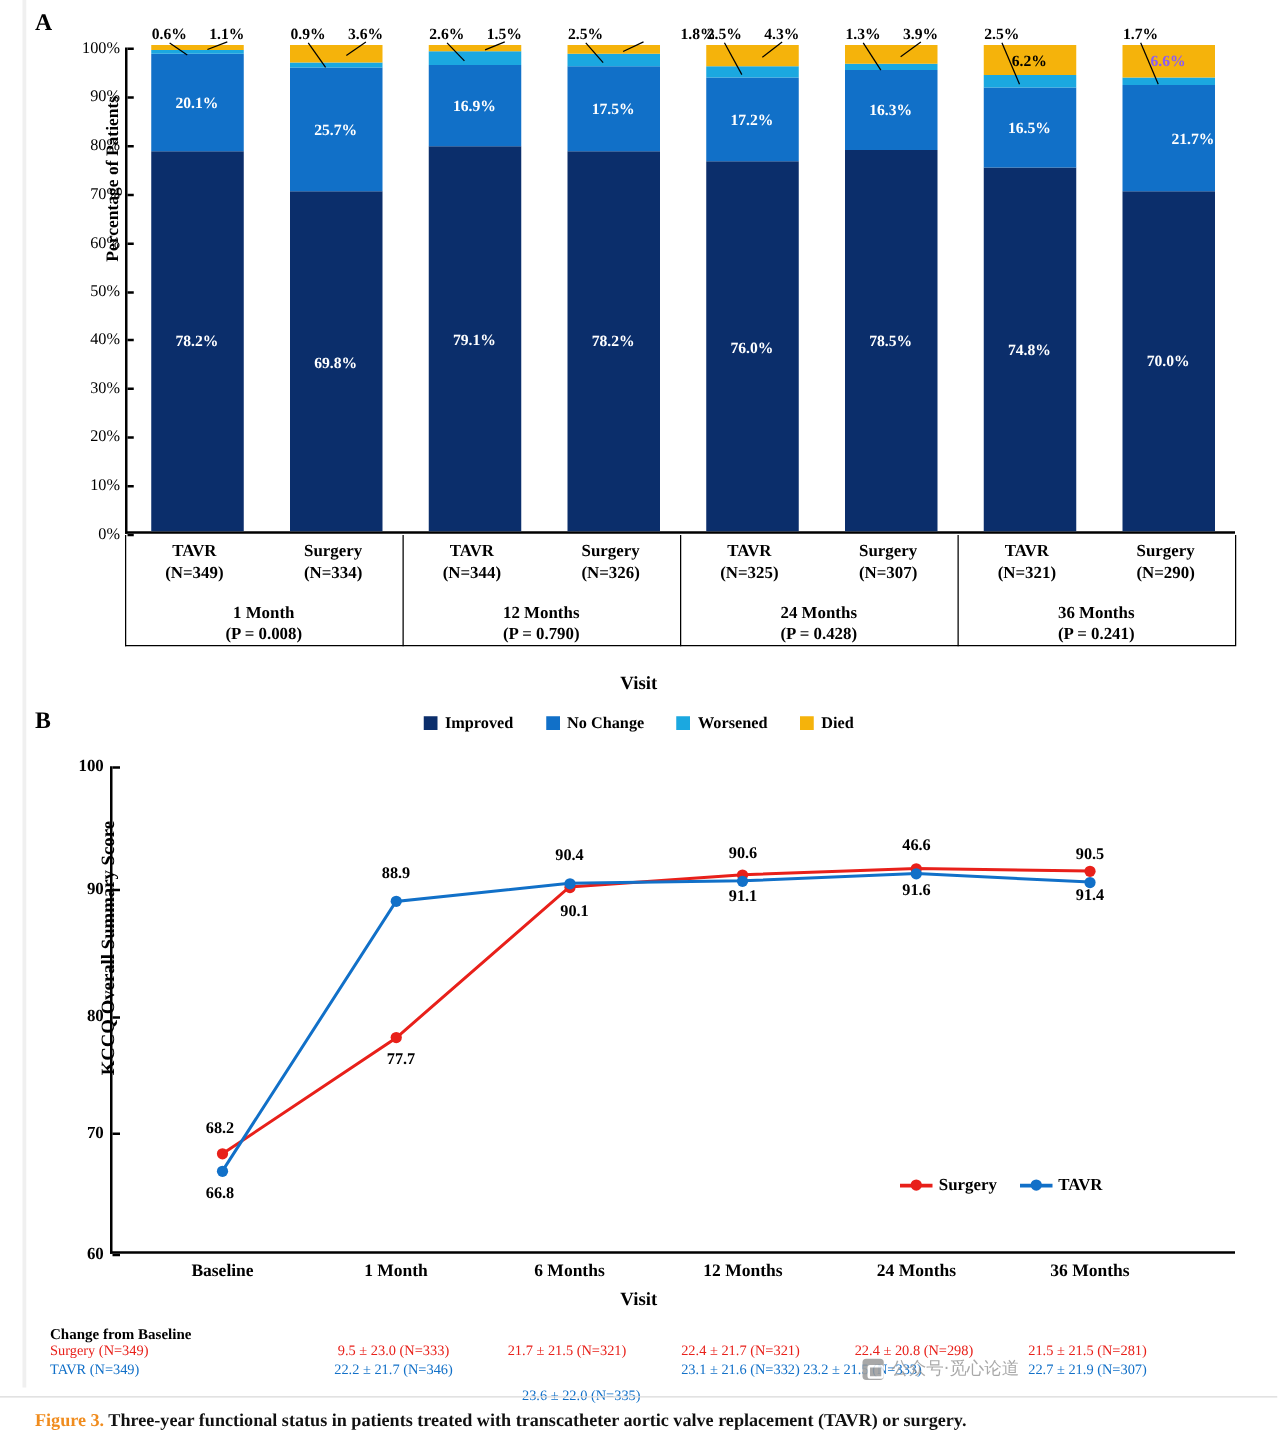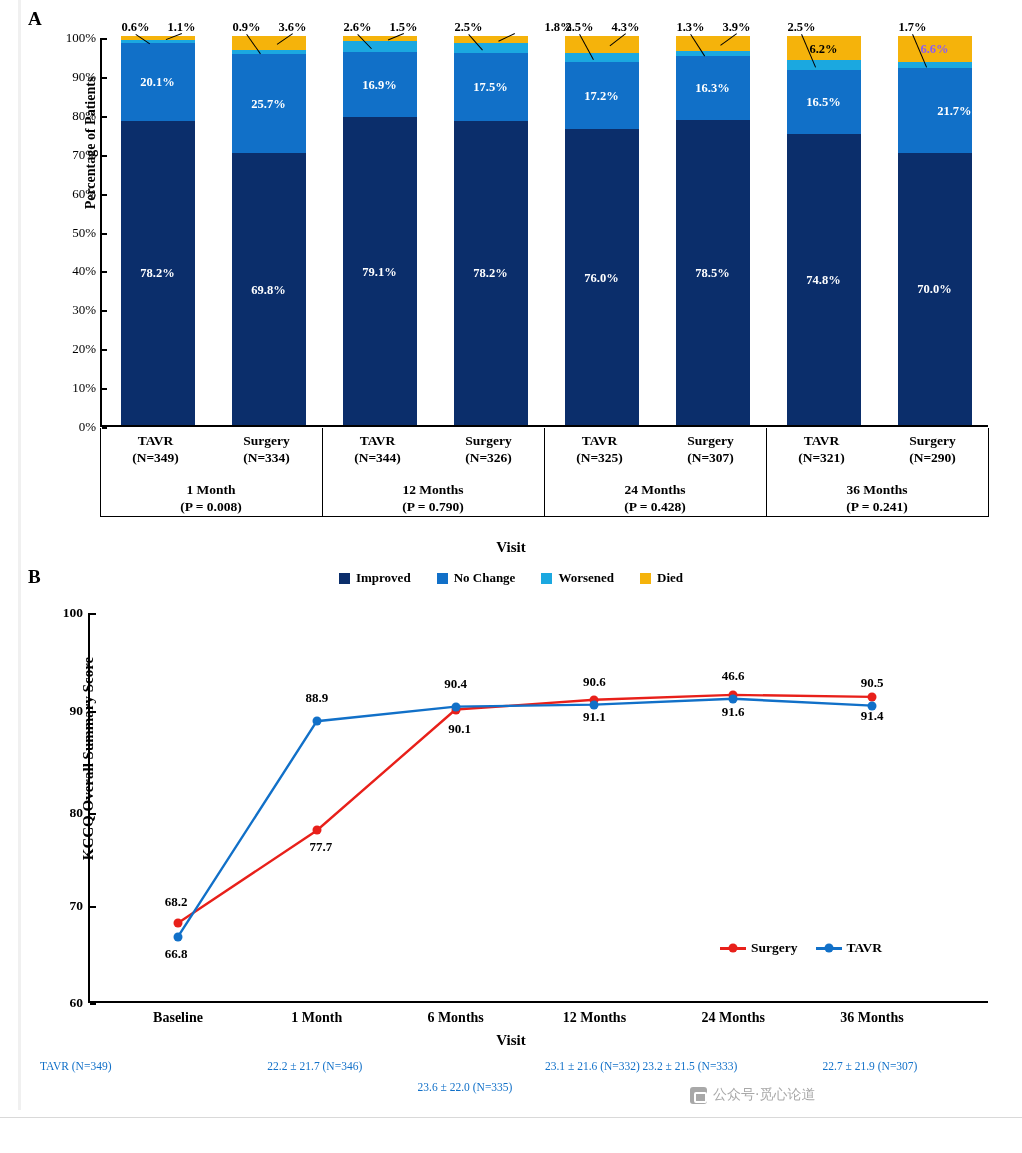--- a/index.html
+++ b/index.html
@@ -408,31 +408,43 @@
           <span>Surgery</span>
         </div>
         <div class="lgline">
           <span class="lgl" style="background:#1170c8"></span>
           <span>TAVR</span>
         </div>
       </div>
   </div>
 
   <div id="cfb">
+    <div id="cfbTitle">Change from Baseline</div>
     <div id="cfbRows">
+        <div class="cfbrow">
+          <span class="cfbname" style="color: rgb(232, 32, 26);">Surgery (N=349)</span>
+          <span class="cfbval" style="color: rgb(232, 32, 26); left: 274.8px;">9.5 ± 23.0 (N=333)</span>
+          <span class="cfbval" style="color: rgb(232, 32, 26); left: 413.6px;">21.7 ± 21.5 (N=321)</span>
+          <span class="cfbval" style="color: rgb(232, 32, 26); left: 552.4px;">22.4 ± 21.7 (N=321)</span>
+          <span class="cfbval" style="color: rgb(232, 32, 26); left: 691.2px;">22.4 ± 20.8 (N=298)</span>
+          <span class="cfbval" style="color: rgb(232, 32, 26); left: 830px;">21.5 ± 21.5 (N=281)</span>
+        </div>
         <div class="cfbrow">
           <span class="cfbname" style="color: rgb(17, 112, 200);">TAVR (N=349)</span>
           <span class="cfbval" style="color: rgb(17, 112, 200); left: 274.8px;">22.2 ± 21.7 (N=346)</span>
           <span class="cfbval" style="color: rgb(17, 112, 200); left: 425px; margin-top: 21px;">23.6 ± 22.0 (N=335)</span>
           <span class="cfbval" style="color: rgb(17, 112, 200); left: 552.4px;">23.1 ± 21.6 (N=332)</span>
           <span class="cfbval" style="color: rgb(17, 112, 200); left: 650px;">23.2 ± 21.5 (N=333)</span>
           <span class="cfbval" style="color: rgb(17, 112, 200); left: 830px;">22.7 ± 21.9 (N=307)</span>
         </div>
       </div>
   </div>
 
   <div id="watermark">
     <span id="wmIcon"></span>
     <span>公众号·觅心论道</span>
   </div>
 
   <div id="topRule"></div>
+  <div id="caption">
+    <span id="captionLead">Figure 3.</span><span id="captionText"> Three-year functional status in patients treated with transcatheter aortic valve replacement (TAVR) or surgery.</span>
+  </div>
 </div>
 
 </body></html>

